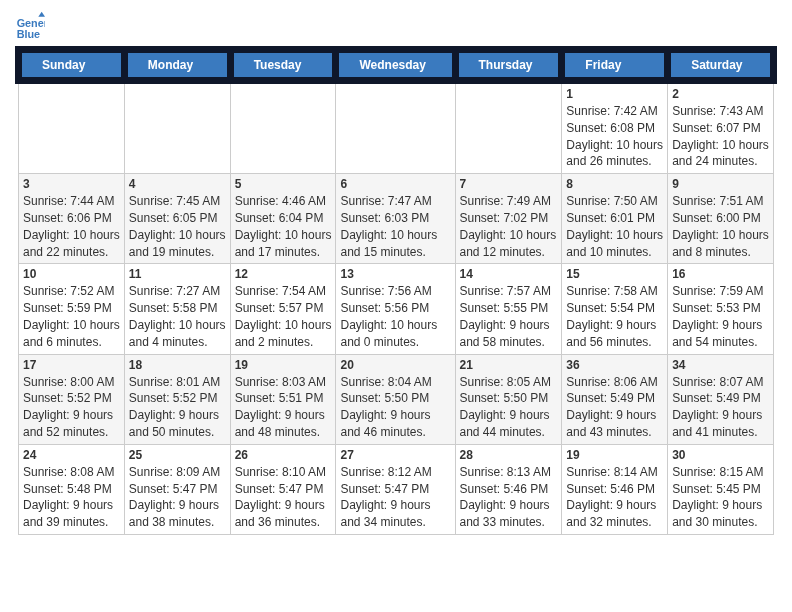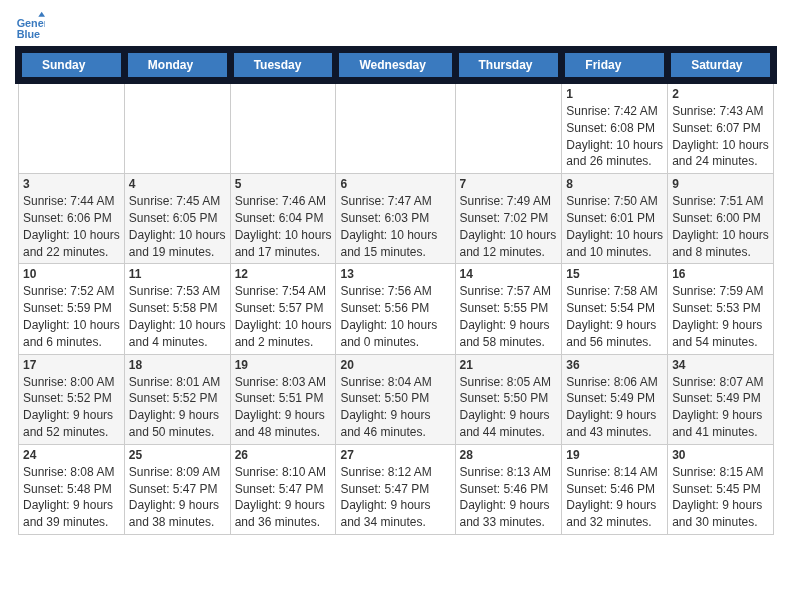--- a/index.html
+++ b/index.html
@@ -142,21 +142,21 @@
 Daylight: 10 hours and 22 minutes.</div>
         </td>
         <td>
           <div class="day-num">4</div>
           <div class="day-info">Sunrise: 7:45 AM
 Sunset: 6:05 PM
 Daylight: 10 hours and 19 minutes.</div>
         </td>
         <td>
           <div class="day-num">5</div>
-          <div class="day-info">Sunrise: 7:46 AM
+          <div class="day-info">Sunrise: 4:46 AM
 Sunset: 6:04 PM
 Daylight: 10 hours and 17 minutes.</div>
         </td>
         <td>
           <div class="day-num">6</div>
           <div class="day-info">Sunrise: 7:47 AM
 Sunset: 6:03 PM
 Daylight: 10 hours and 15 minutes.</div>
         </td>
         <td>
@@ -180,21 +180,21 @@
       </tr>
       <tr>
         <td>
           <div class="day-num">10</div>
           <div class="day-info">Sunrise: 7:52 AM
 Sunset: 5:59 PM
 Daylight: 10 hours and 6 minutes.</div>
         </td>
         <td>
           <div class="day-num">11</div>
-          <div class="day-info">Sunrise: 7:53 AM
+          <div class="day-info">Sunrise: 7:27 AM
 Sunset: 5:58 PM
 Daylight: 10 hours and 4 minutes.</div>
         </td>
         <td>
           <div class="day-num">12</div>
           <div class="day-info">Sunrise: 7:54 AM
 Sunset: 5:57 PM
 Daylight: 10 hours and 2 minutes.</div>
         </td>
         <td>

